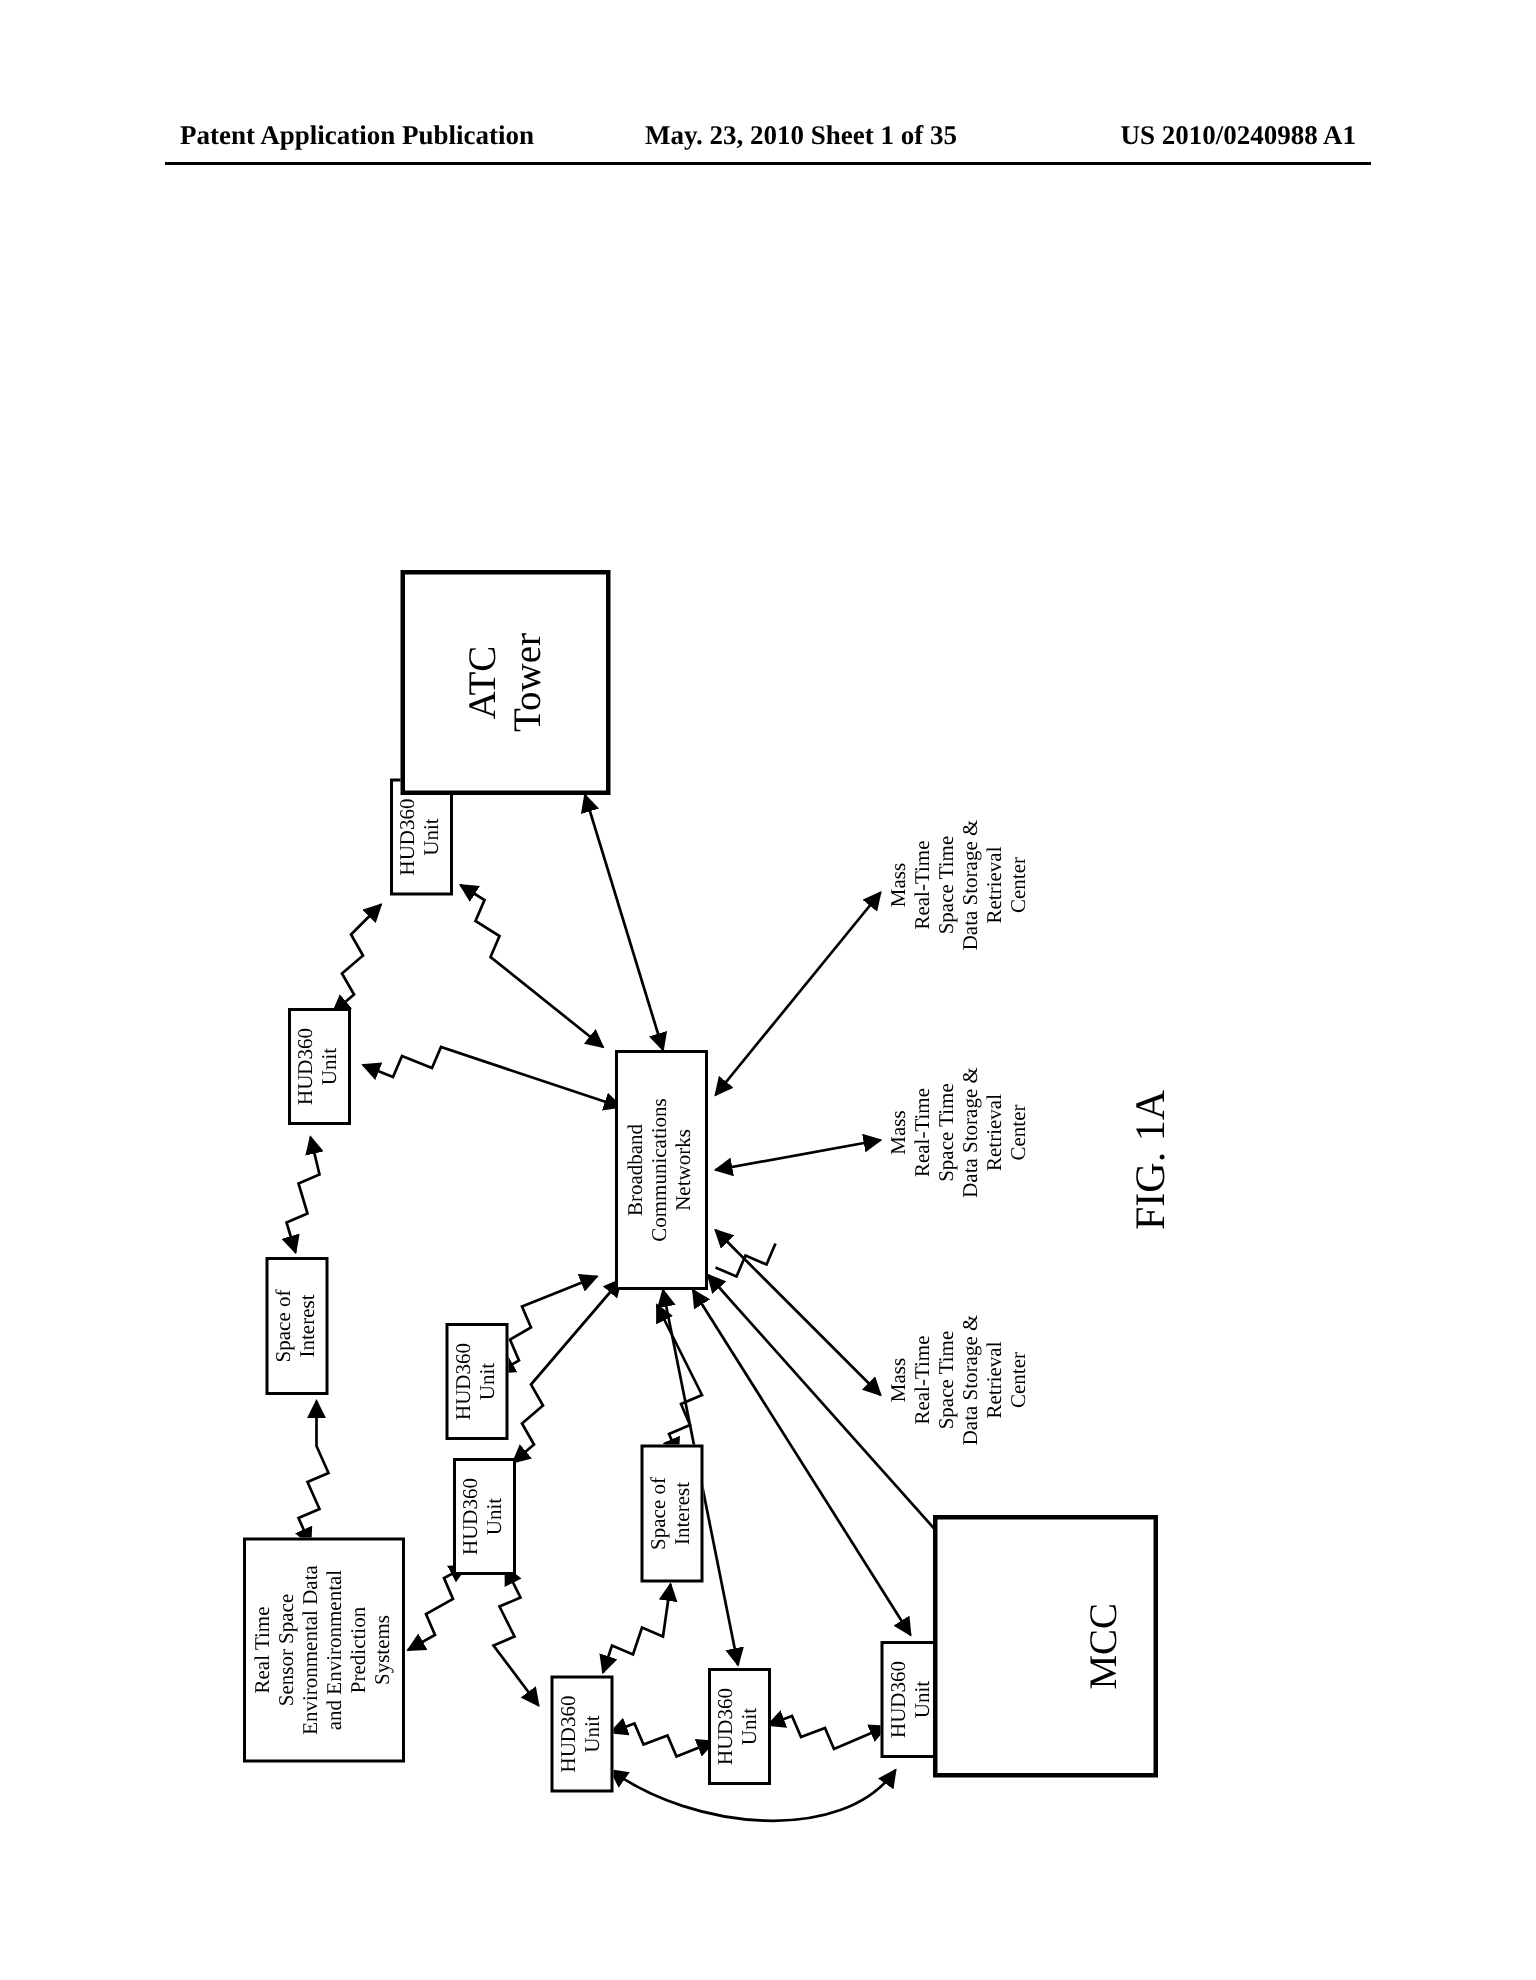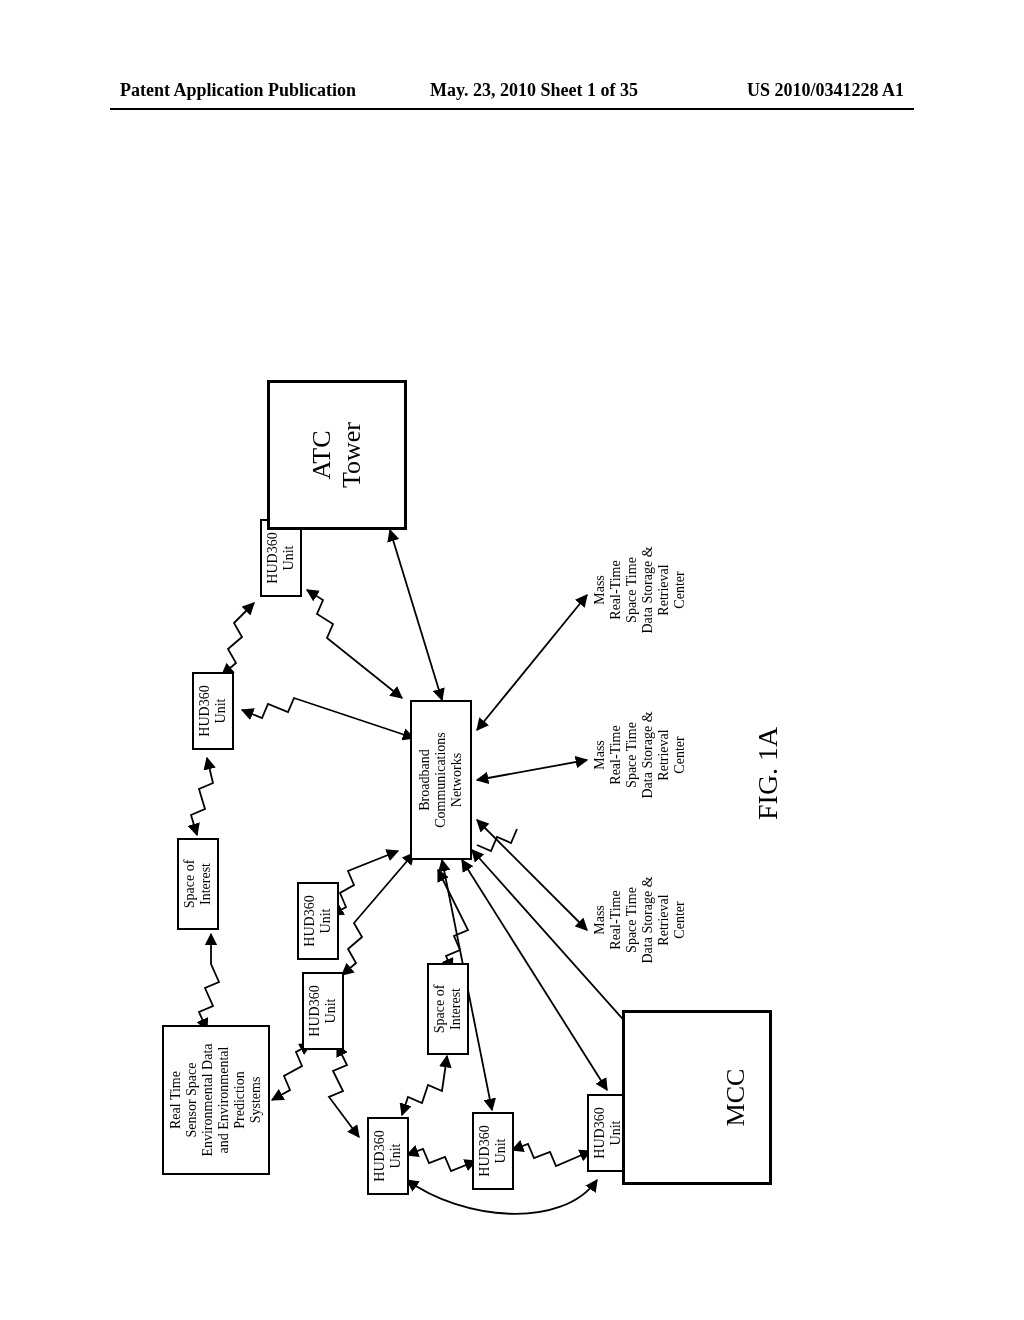--- a/index.html
+++ b/index.html
@@ -88,21 +88,21 @@
   }
 </style>
 </head>
 <body>
 
 <div class="page">
 
   <div class="header">
     <span class="left">Patent Application Publication</span>
     <span class="center">May. 23, 2010  Sheet 1 of 35</span>
-    <span class="right">US 2010/0341228 A1</span>
+    <span class="right">US 2010/0240988 A1</span>
   </div>
   <div class="rule"></div>
 
   <div class="rotated">
 
     <svg class="connectors">
       <defs>
         <marker id="arrow" viewBox="0 0 10 10" refX="9" refY="5" markerWidth="7" markerHeight="7" orient="auto-start-reverse">
           <path d="M 0 0 L 10 5 L 0 10 z" fill="#000"></path>
         </marker>

